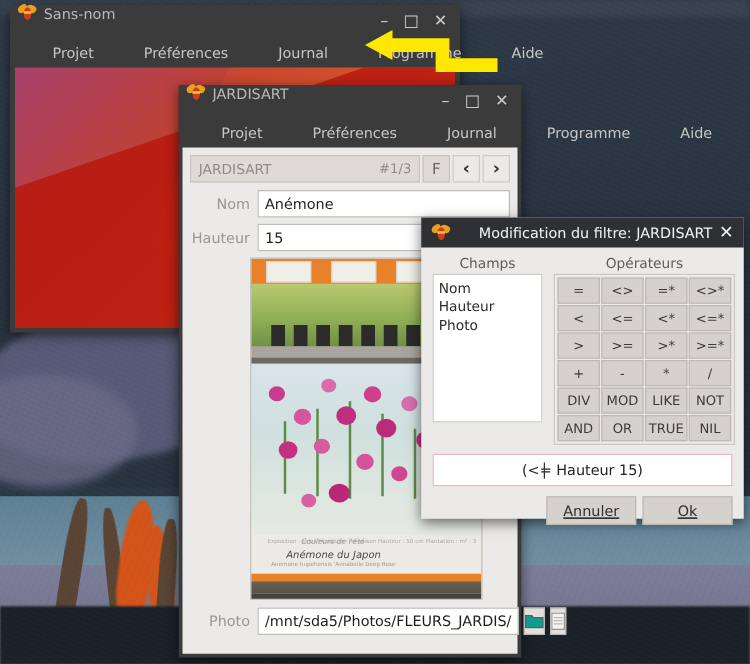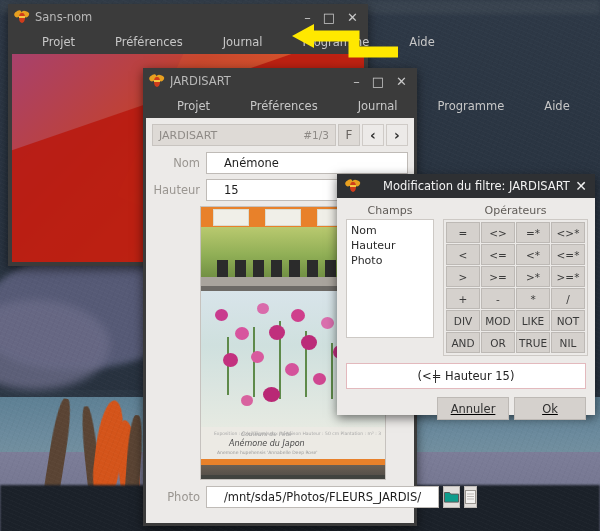--- a/index.html
+++ b/index.html
@@ -25,21 +25,21 @@
     background:#1b2129;filter:blur(1px);}
   .trunk{position:absolute;background:#5a4434;border-radius:40%;filter:blur(.6px);}
   .flame{position:absolute;background:#d4541a;filter:blur(.7px);}
   .wp-noise{position:absolute;inset:0;opacity:.20;
     background-image:
       repeating-linear-gradient(23deg, rgba(255,255,255,.09) 0px, rgba(255,255,255,.09) 1px, transparent 1px, transparent 4px),
       repeating-linear-gradient(112deg, rgba(0,0,0,.10) 0px, rgba(0,0,0,.10) 1px, transparent 1px, transparent 5px);}
 
   
   .win{position:absolute;box-shadow:0 3px 10px rgba(0,0,0,.55);}
-  .titlebar{height:26px;background:#3b3b3b;display:flex;align-items:center;
+  .titlebar{height:26px;background:#3b3b3b;display:flex;
     padding:0 6px;box-sizing:border-box;color:#b9b9b9;font-size:11.5px;}
   .titlebar .ttl{margin-left:6px;flex:1;white-space:nowrap;overflow:hidden;}
   .wbtns{display:flex;align-items:center;gap:12px;color:#c9c9c9;font-size:13px;padding-right:4px;}
   .wbtn{cursor:default;line-height:1;}
   .menubar{height:24px;background:#3b3b3b;display:flex;align-items:center;
     gap:14px;padding:0 8px;box-sizing:border-box;color:#c7c7c7;font-size:11.5px;}
   .menubar span{white-space:nowrap;margin-left:26px;}
 
   
   .bee{width:15px;height:12px;position:relative;flex:none;}
@@ -66,21 +66,21 @@
   .navbar{display:flex;align-items:stretch;height:22px;margin-bottom:6px;gap:2px;}
   .navbar .navname{flex:1;background:#dedad6;border:1px solid #c8c4c0;color:#8e8a86;font-size:11px;
     display:flex;align-items:center;padding:0 6px;box-sizing:border-box;}
   .navbar .navidx{color:#8e8a86;font-size:10.5px;margin-left:auto;}
   .navbar .nbtn{width:22px;background:#dedad6;border:1px solid #c8c4c0;color:#6a6662;
     display:flex;align-items:center;justify-content:center;font-size:12px;box-sizing:border-box;}
   .navbar .nbtn.arrow{background:#eceae8;border-color:#cfcbc7;color:#2f2f2f;font-size:14px;font-weight:bold;}
   .frow{display:flex;align-items:center;margin-bottom:5px;}
   .flbl{width:48px;text-align:right;color:#9a9691;font-size:11.5px;padding-right:6px;flex:none;}
   .fin{flex:1;height:22px;background:#fff;border:1px solid #bfbbb7;box-sizing:border-box;
-    display:flex;align-items:center;padding:0 17px;font-size:11.5px;color:#1d1d1d;}
+    display:flex;align-items:center;padding:0 5px;font-size:11.5px;color:#1d1d1d;}
   .photobox{margin:4px 0 0 48px;width:184px;height:272px;border:1px solid #c6c2be;background:#dcd9d6;
     position:relative;overflow:hidden;}
   .photorow{display:flex;align-items:center;margin-top:6px;}
   .pbtn{width:24px;height:22px;border:1px solid #bfbbb7;background:#e2dfdc;margin-left:4px;
     display:flex;align-items:center;justify-content:center;box-sizing:border-box;}
 
   
   .ph-top{position:absolute;left:0;top:0;width:100%;height:24px;background:#e8812a;}
   .ph-tags{position:absolute;left:0;top:2px;width:100%;height:18px;}
   .ph-tag{position:absolute;top:0;width:34px;height:15px;background:#f0efe8;border:1px solid #dcdcd0;}

